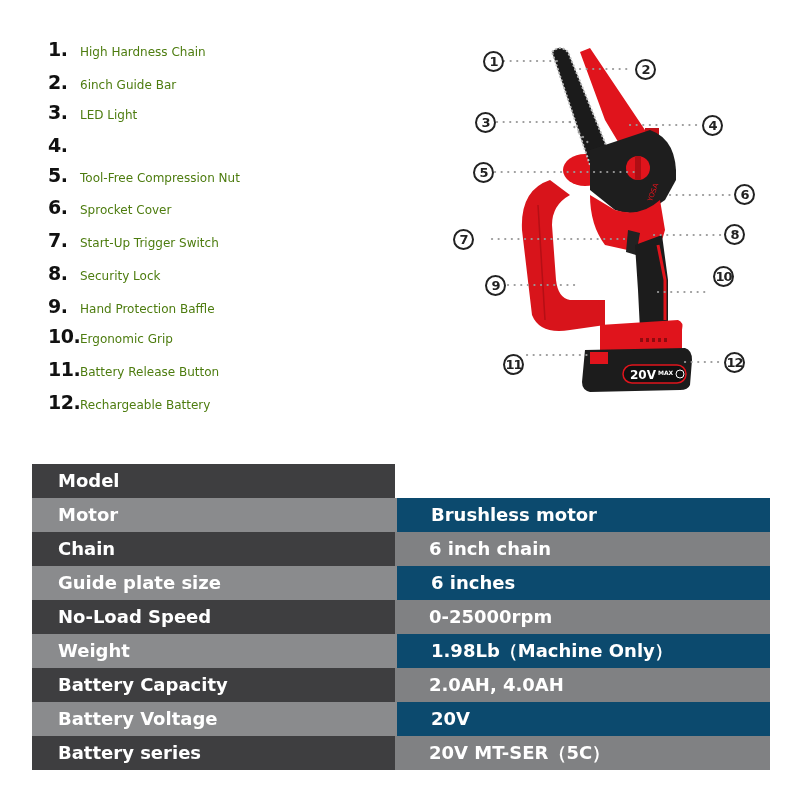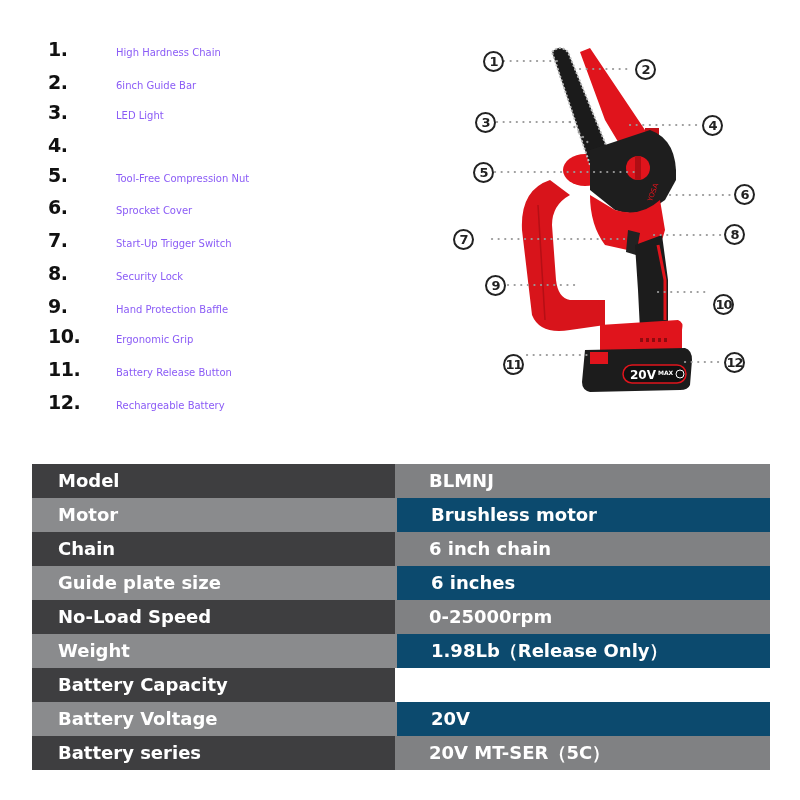--- a/index.html
+++ b/index.html
@@ -1,20 +1,20 @@
 <!DOCTYPE html>
 <html><head>
 <meta charset="utf-8">
 <style>
   html, body { margin:0; padding:0; background:#ffffff; }
   body { width:800px; height:800px; position:relative; overflow:hidden; font-family:"DejaVu Sans","Liberation Sans",sans-serif; color:#111; }
   .features { position:absolute; left:48px; top:38px; width:300px; }
   .feat { position:absolute; left:0; display:flex; align-items:baseline; white-space:nowrap; }
   .feat .num { font-size:19px; font-weight:bold; color:#111; width:32px; display:inline-block; letter-spacing:-0.5px; }
-  .feat .lbl { font-size:10px; color:#8b5cf6;margin-left:36px; }
+  .feat .lbl { font-size:12px; color:#4d7c0f; }
   .diagram { position:absolute; left:440px; top:30px; width:340px; height:380px; }
   .diagram svg { position:absolute; left:0; top:0; }
   .callout { position:absolute; width:21px; height:21px; border:2px solid #222; border-radius:50%; box-sizing:border-box; font-size:13px; font-weight:bold; line-height:17px; text-align:center; color:#222; background:#fff; letter-spacing:-1px; }
   .spec-table { position:absolute; left:32px; top:464px; width:738px; }
   .row { position:relative; height:34px; }
   .row .k, .row .v { position:absolute; top:0; height:34px; line-height:34px; font-size:18px; font-weight:bold; color:#ffffff; box-sizing:border-box; white-space:nowrap; }
   .row .k { left:0; padding-left:26px; }
   .row .v { right:0; padding-left:34px; font-weight:bold; }
   .row.dark .k { width:363px; background:#3e3e40; }
   .row.dark .v { left:363px; background:#808183; }
@@ -135,52 +135,52 @@
   </svg>
   <div class="callout" style="left:43px;top:21px">1</div>
   <div class="callout" style="left:195px;top:29px">2</div>
   <div class="callout" style="left:35px;top:82px">3</div>
   <div class="callout" style="left:262px;top:85px">4</div>
   <div class="callout" style="left:33px;top:132px">5</div>
   <div class="callout" style="left:294px;top:154px">6</div>
   <div class="callout" style="left:13px;top:199px">7</div>
   <div class="callout" style="left:284px;top:194px">8</div>
   <div class="callout" style="left:45px;top:245px">9</div>
-  <div class="callout" style="left:273px;top:264px">10</div>
+  <div class="callout" style="left:273px;top:236px">10</div>
   <div class="callout" style="left:63px;top:324px">11</div>
   <div class="callout" style="left:284px;top:322px">12</div>
 </div>
 
 <div class="spec-table">
   <div class="row dark">
       <div class="k">Model</div>
-      <div class="v">BLMNJ</div>
     </div>
   <div class="row light">
       <div class="k">Motor</div>
       <div class="v">Brushless motor</div>
     </div>
   <div class="row dark">
       <div class="k">Chain</div>
       <div class="v">6 inch chain</div>
     </div>
   <div class="row light">
       <div class="k">Guide plate size</div>
       <div class="v">6 inches</div>
     </div>
   <div class="row dark">
       <div class="k">No-Load Speed</div>
       <div class="v">0-25000rpm</div>
     </div>
   <div class="row light">
       <div class="k">Weight</div>
-      <div class="v">1.98Lb（Release Only）</div>
+      <div class="v">1.98Lb（Machine Only）</div>
     </div>
   <div class="row dark">
       <div class="k">Battery Capacity</div>
+      <div class="v">2.0AH, 4.0AH</div>
     </div>
   <div class="row light">
       <div class="k">Battery Voltage</div>
       <div class="v">20V</div>
     </div>
   <div class="row dark">
       <div class="k">Battery series</div>
       <div class="v">20V MT-SER（5C）</div>
     </div>
 </div>

